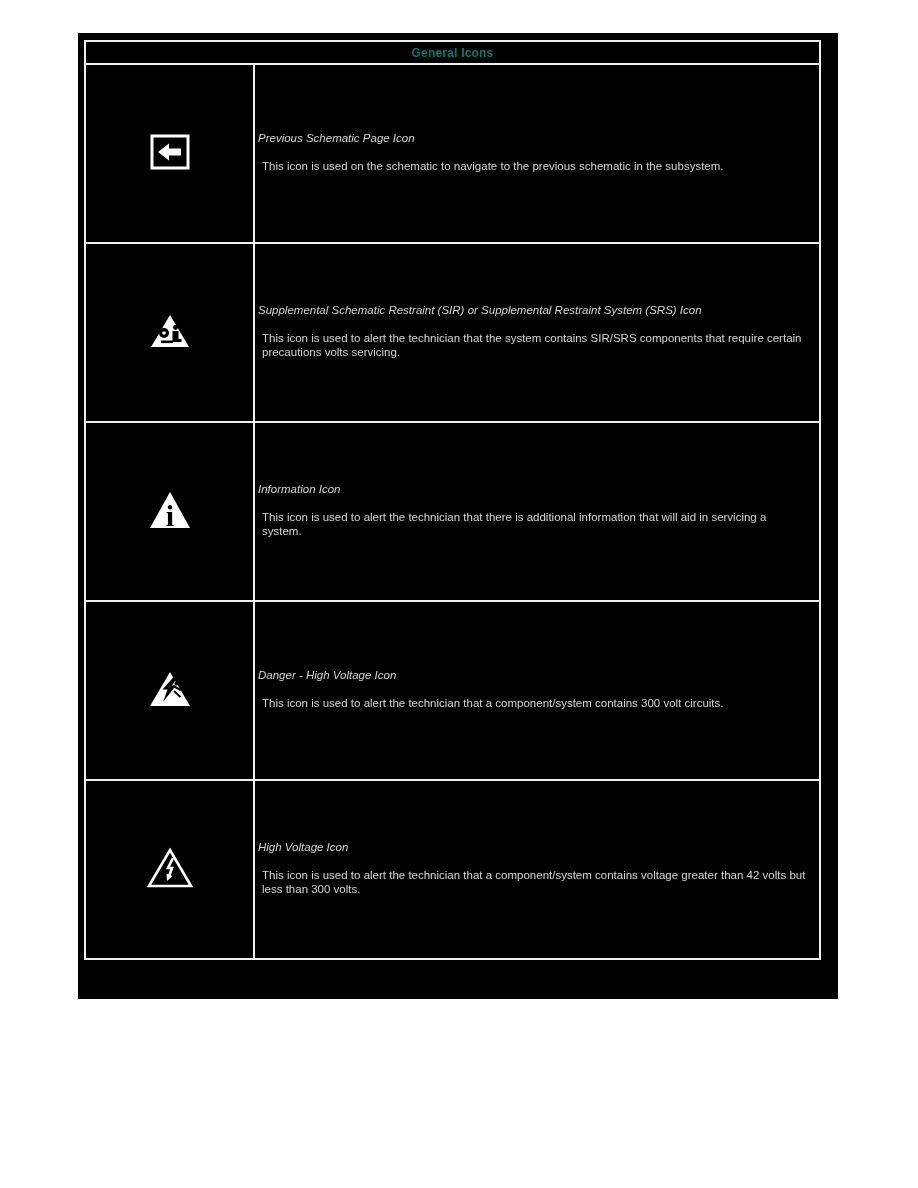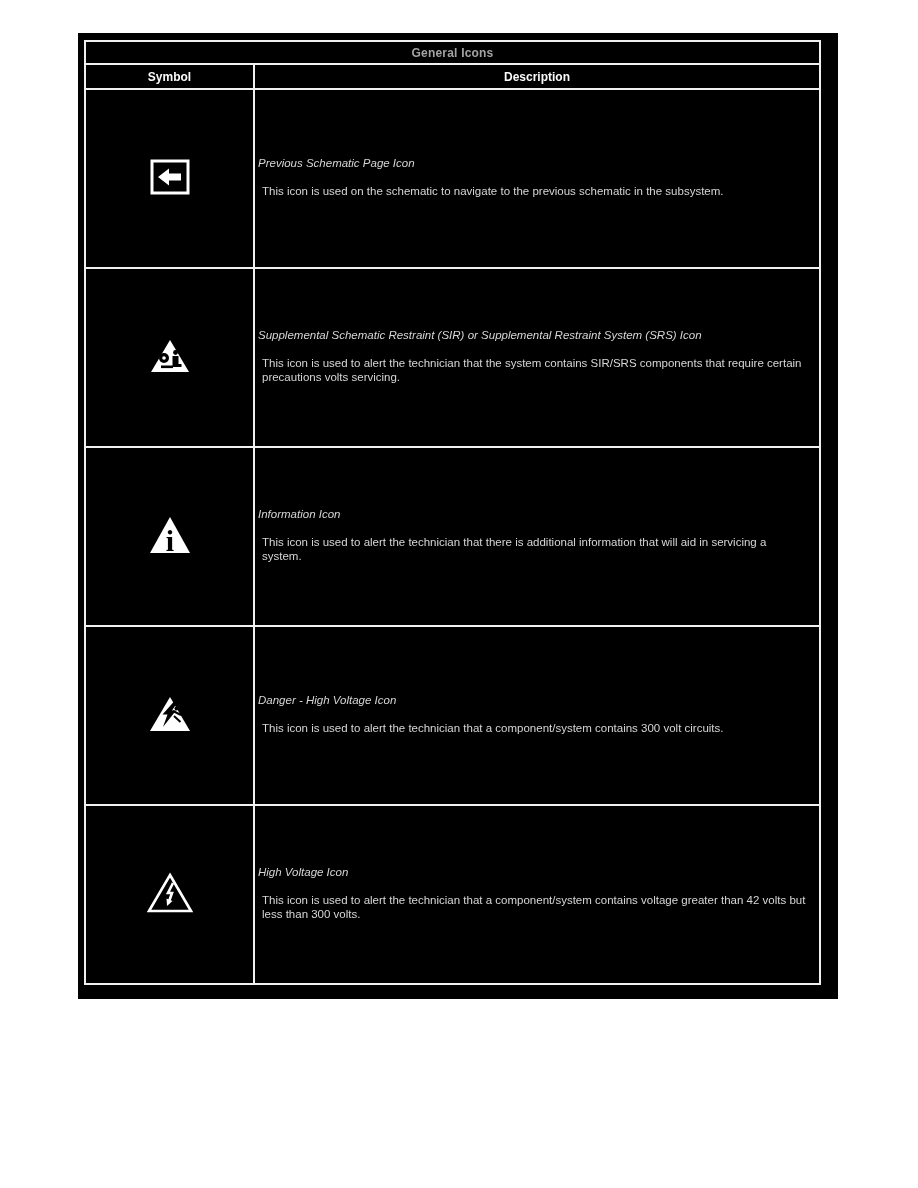--- a/index.html
+++ b/index.html
@@ -36,21 +36,21 @@
   }
   table.icons-table td, table.icons-table th {
     border: 2px solid #f0f0f0;
     background: #000000;
     overflow: hidden;
   }
   th.table-title {
     height: 19px;
     font-size: 12px;
     font-weight: bold;
-    color: #a3a3a3;
+    color: #0f766e;
     text-align: center;
     vertical-align: middle;
     letter-spacing: 0.2px;
   }
   th.col-head {
     height: 21px;
     font-size: 12px;
     font-weight: bold;
     color: #fafafa;
     text-align: center;
@@ -87,24 +87,20 @@
 <div class="page">
   <div class="table-block">
     <table class="icons-table">
       <colgroup>
         <col class="sym-col">
         <col>
       </colgroup>
       <tbody>
           <tr>
         <th class="table-title" colspan="2">General Icons</th>
-      </tr>
-      <tr>
-        <th class="col-head">Symbol</th>
-        <th class="col-head">Description</th>
       </tr>
 
       <tr class="data-row">
         <td class="sym-cell">
           <span class="sym-wrap">
             <svg width="40" height="36" viewBox="0 0 40 36">
               <rect x="2" y="2" width="36" height="32" fill="#000000" stroke="#ffffff" stroke-width="3"></rect>
               <polygon points="8,18 19,9.5 19,14.5 31,14.5 31,21.5 19,21.5 19,26.5" fill="#ffffff"></polygon>
             </svg>
           </span>

